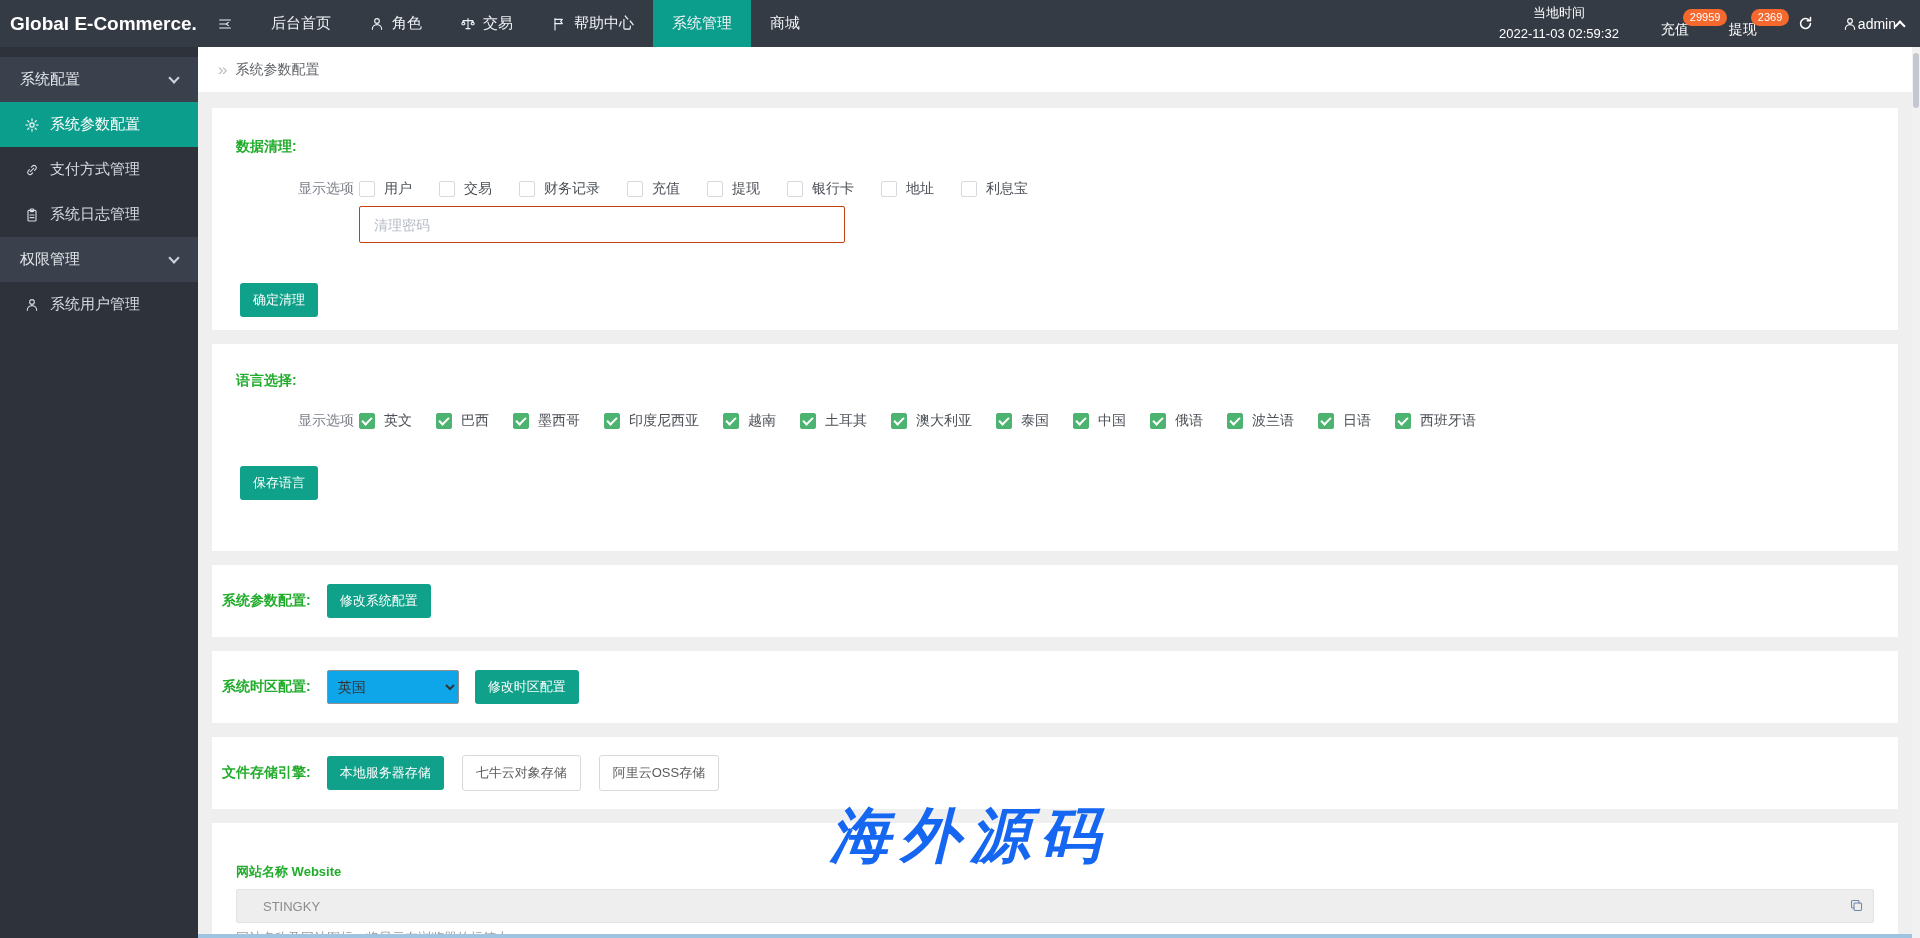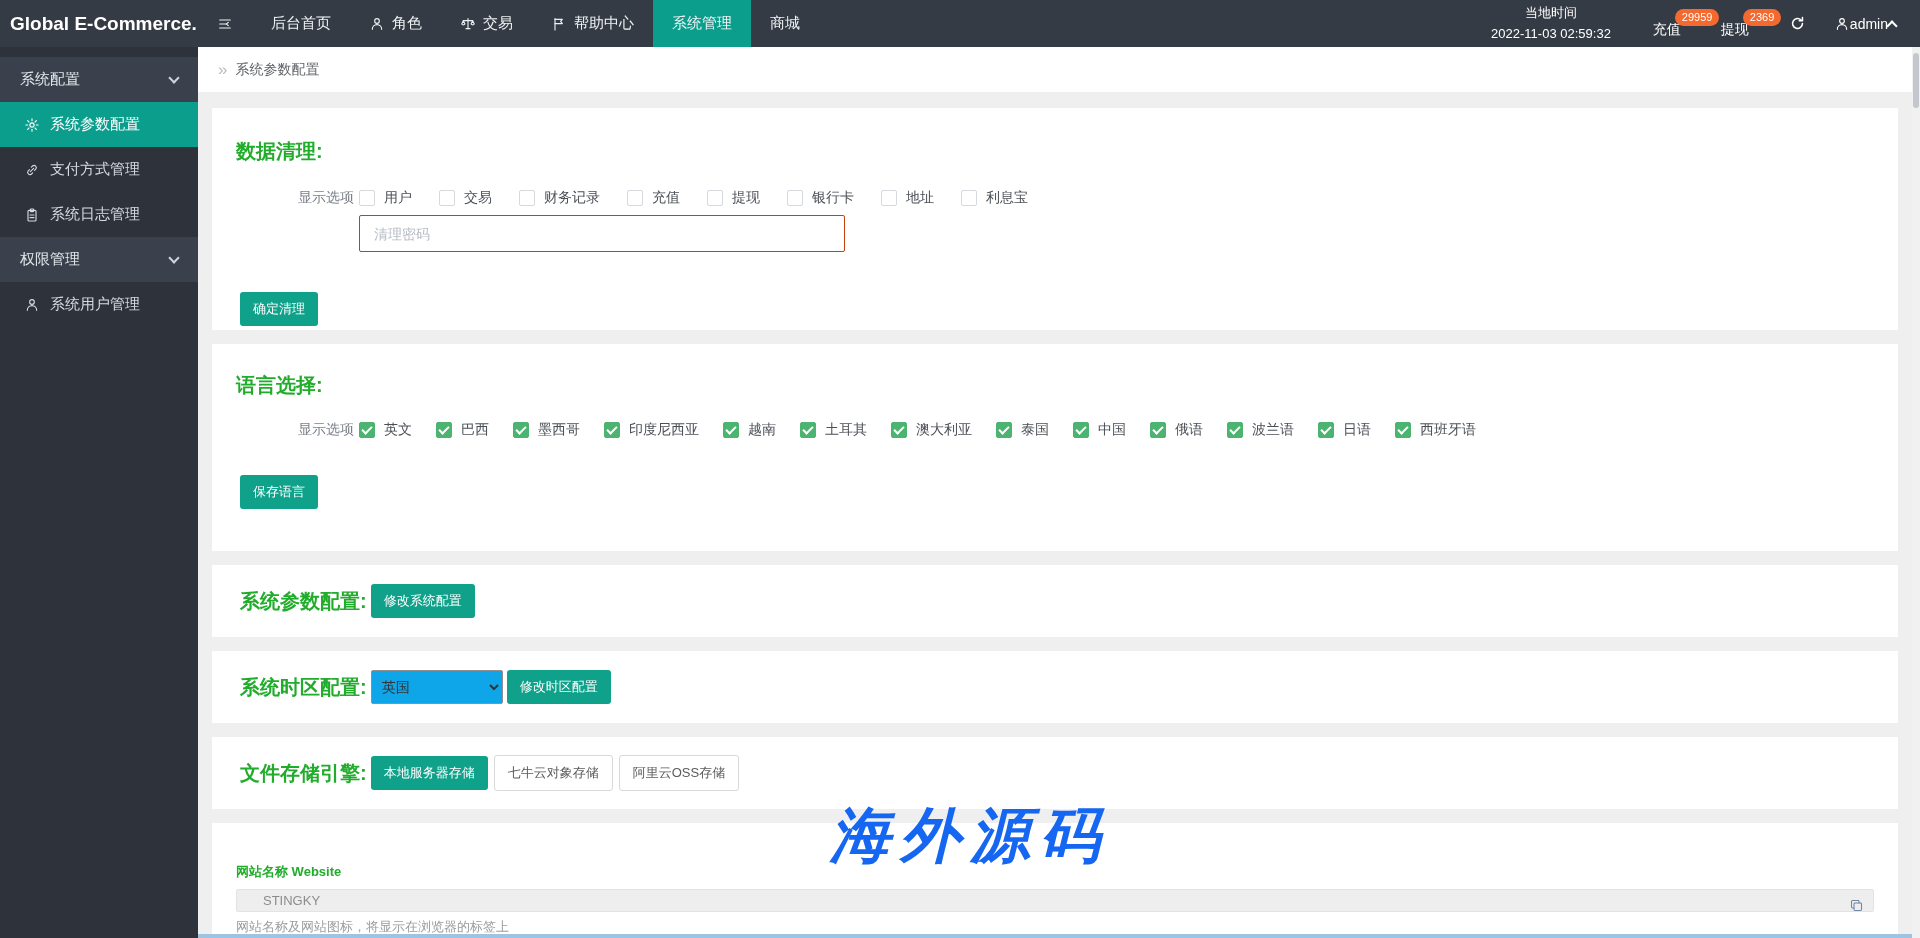--- a/index.html
+++ b/index.html
@@ -21,21 +21,21 @@
   .logo {
     width:198px; flex:0 0 198px; display:flex; align-items:center;
     padding:0 10px; color:#fff; font-size:19px; font-weight:bold;
     white-space:nowrap; overflow:hidden;
   }
   .nav-item {
     display:flex; align-items:center; gap:7px; padding:0 19px;
     color:#eef1f4; font-size:15px; cursor:pointer; white-space:nowrap;
   }
   .nav-item.active { background:#0b9e8c; }
-  .nav-right { margin-left:auto; display:flex; align-items:center; padding-right:24px; }
+  .nav-right { margin-left:auto; display:flex; align-items:center; padding-right:16px; }
   .time-block { text-align:center; color:#fff; font-size:13px; line-height:1.55; margin-right:42px; }
   .nav-stat { position:relative; margin-right:40px; color:#fff; font-size:14px; padding-top:12px; }
   .badge {
     position:absolute; top:0px; left:22px; background:#f5682e; color:#fff;
     border-radius:9px; padding:1px 7px; font-size:11px; line-height:15px; white-space:nowrap;
   }
   .nav-refresh { color:#fff; margin-right:28px; cursor:pointer; }
   .nav-refresh .ic { width:17px; height:17px; stroke-width:2.2; }
   .nav-user { display:flex; align-items:center; color:#fff; font-size:14px; cursor:pointer; }
   .chev-up { width:8px; height:8px; border-left:2px solid #fff; border-top:2px solid #fff; transform:rotate(45deg); margin-top:4px; }
@@ -57,21 +57,21 @@
   .side-item.active { background:#0b9e8c; color:#fff; }
 
   
   .content { position:absolute; top:47px; left:198px; right:8px; bottom:0; background:#efefef; overflow:hidden; }
   .breadcrumb {
     height:45px; background:#fff; display:flex; align-items:center;
     padding:0 20px; margin-bottom:16px; color:#5f6368; font-size:14px; gap:8px;
   }
   .crumb-glyph { color:#bcbcbc; font-size:17px; }
   .panel { background:#fff; margin:0 14px 14px 14px; position:relative; }
-  .sec-label { font-size:20px; font-weight:bold; color:#22ac2c; }
+  .sec-label { font-size:14px; font-weight:bold; color:#22ac2c; }
   .p-pad { padding-left:24px; }
 
   .form-row { display:flex; align-items:center; margin-left:86px; }
   .form-row-label { width:61px; color:#7a7f88; font-size:14px; flex:0 0 61px; }
   .cb-item { display:inline-flex; align-items:center; margin-right:27px; cursor:pointer; }
   .cb {
     width:16px; height:16px; border:1px solid #d6d9de; border-radius:2px;
     background:#fff; margin-right:9px; display:inline-flex; align-items:center; justify-content:center;
   }
   .cb.checked { background:#4db370; border-color:#4db370; }
@@ -100,31 +100,31 @@
   .panel-1 { height:222px; padding-top:30px; }
   .panel-1 .form-row { margin-top:24px; }
   .panel-1 .input-row { margin-left:147px; margin-top:8px; }
   .panel-1 .btn-teal { margin:40px 0 0 28px; }
 
   .panel-2 { height:207px; padding-top:28px; }
   .panel-2 .form-row { margin-top:22px; }
   .panel-2 .btn-teal { margin:36px 0 0 28px; }
   .panel-2 .cb-item { margin-right:24px; }
 
-  .panel-row { height:72px; display:flex; align-items:center; padding:0 28px; gap:4px; }
+  .panel-row { height:72px; display:flex; align-items:center; padding:0 10px; gap:16px; }
   .tz-select {
     width:132px; height:34px; border:1px solid #8f8f8f; border-radius:2px; background:#0ea5e9;
     font-size:14px; color:#333; padding:0 6px; font-family:"Liberation Sans", sans-serif;
   }
   .panel-5 .btn-plain { margin-left:2px; }
 
   .panel-6 { height:160px; padding:40px 24px 0 24px; }
   .site-input-wrap { position:relative; margin-top:8px; }
   .site-input {
-    width:100%; height:23px; background:#eeeeee; border:1px solid #e3e3e3; border-radius:2px;
+    width:100%; height:34px; background:#eeeeee; border:1px solid #e3e3e3; border-radius:2px;
     color:#8c8c8c; font-size:13px; padding:0 26px; outline:none;
     font-family:"Liberation Sans", sans-serif;
   }
   .copy-icon { position:absolute; right:10px; top:9px; color:#6f87a8; }
   .help-text { margin-top:6px; font-size:13px; color:#9c9c9c; }
 
   
   .watermark {
     position:absolute; left:830px; top:796px; z-index:40; pointer-events:none;
     font-family:"DejaVu Serif", serif; font-style:italic; font-weight:bold;

